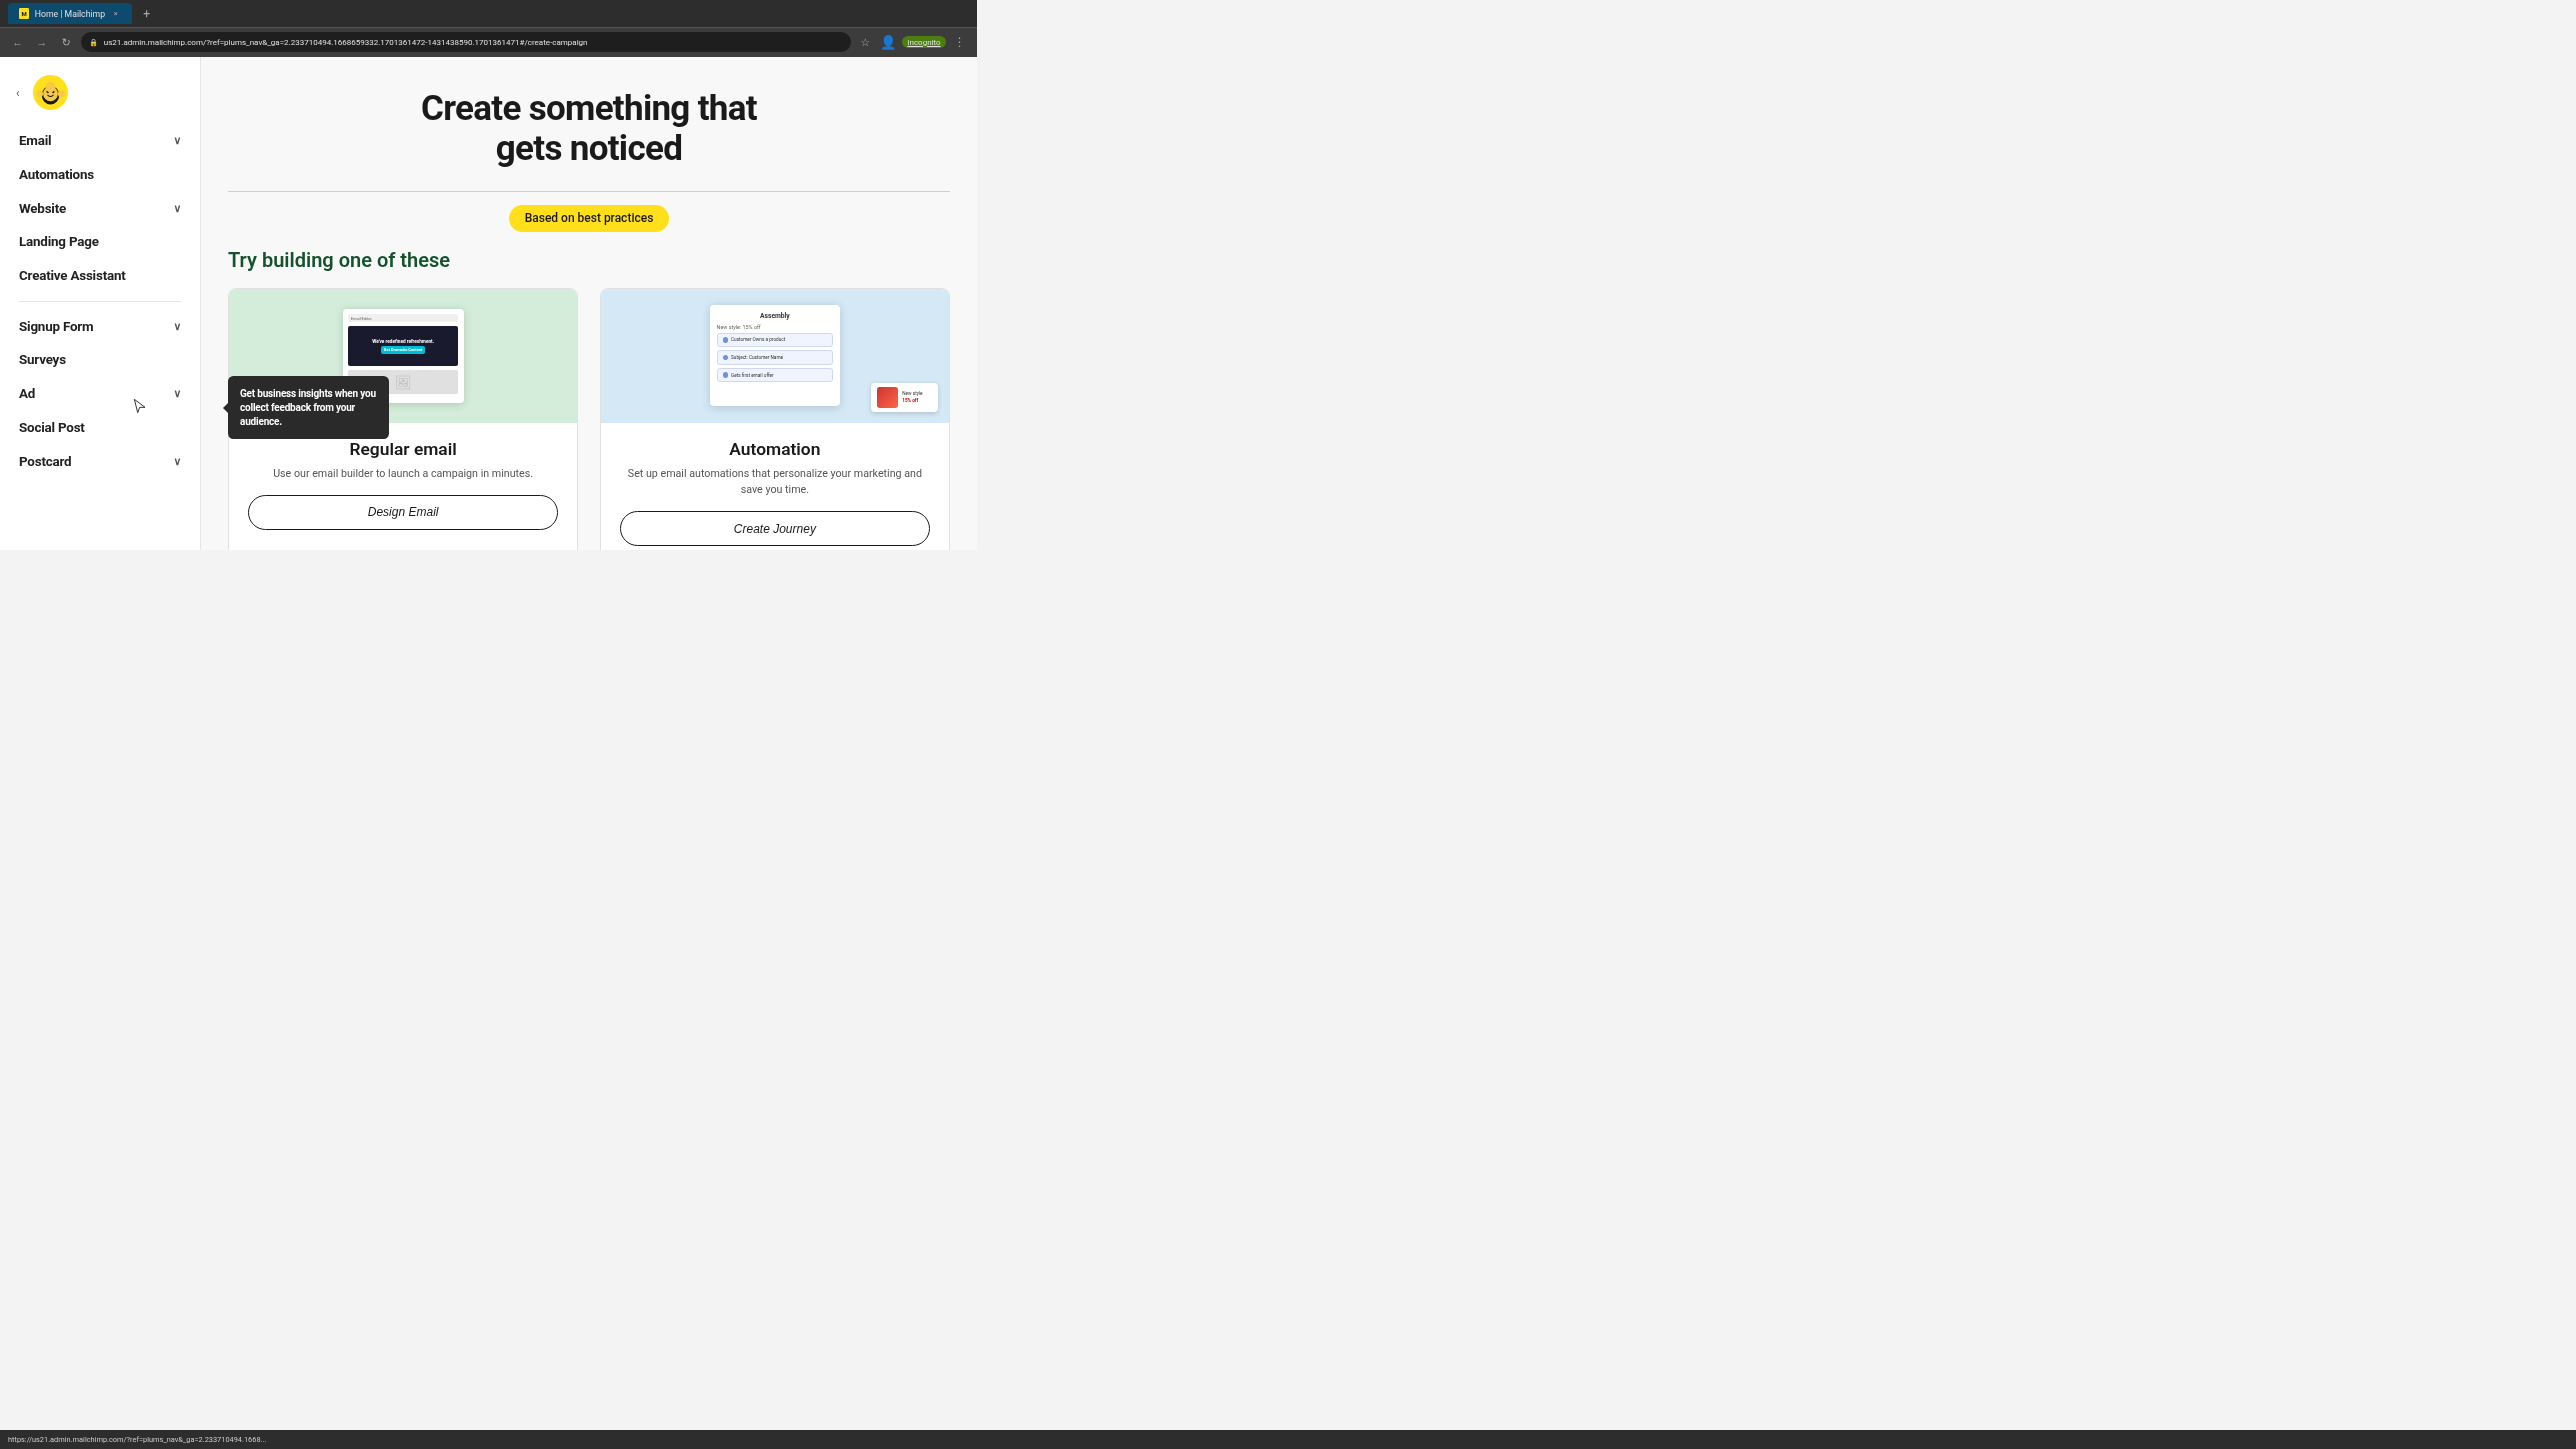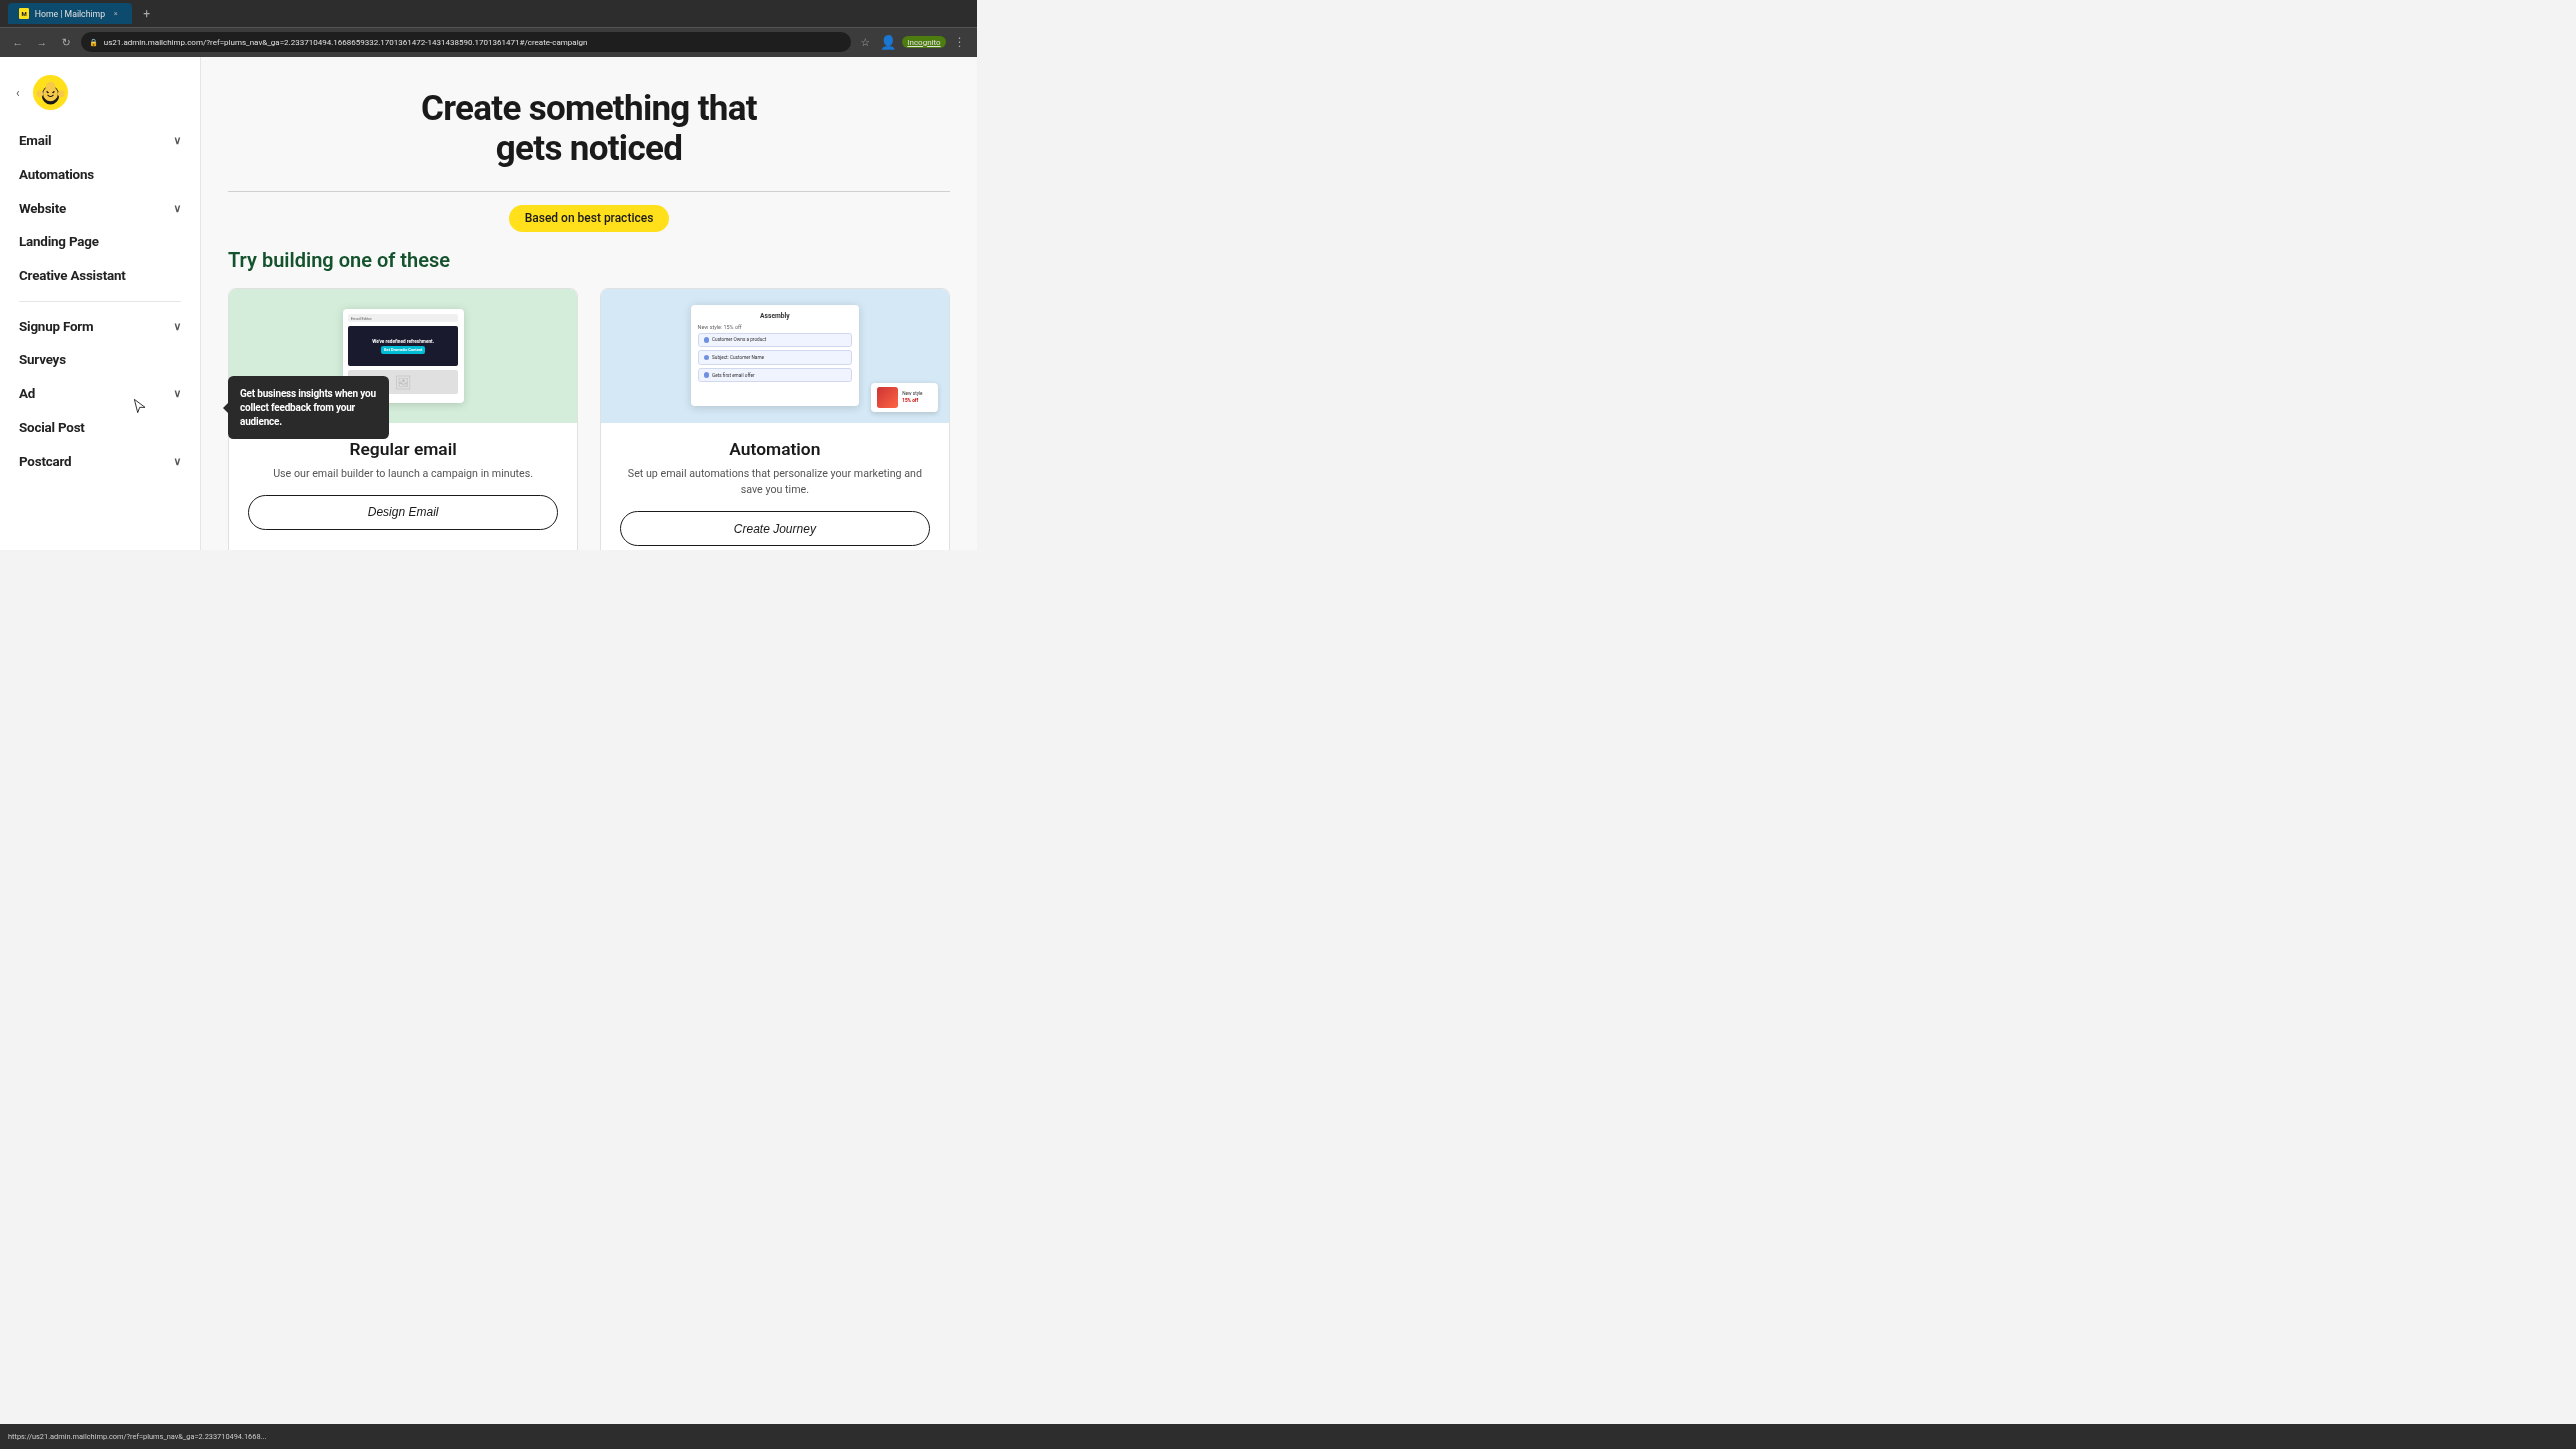--- a/index.html
+++ b/index.html
@@ -319,21 +319,21 @@
       display: flex;
       align-items: center;
       justify-content: center;
       color: #aaa;
       font-size: 10.7px;
     }
 
     .automation-mockup {
       background: #fff;
       border-radius: 4px;
-      width: 168px;
+      width: 130px;
       height: 101px;
       box-shadow: 0 1.3px 8px rgba(0,0,0,0.15);
       padding: 6.7px;
     }
 
     .auto-title {
       font-size: 6.7px;
       font-weight: bold;
       margin-bottom: 4px;
       text-align: center;
@@ -424,21 +424,21 @@
       border-bottom: 5.4px solid transparent;
       border-right: 5.4px solid #2a2a2a;
     }
 
     
     .status-bar {
       position: fixed;
       bottom: 0;
       left: 0;
       right: 0;
-      height: 25px;
+      height: 19px;
       background: #2d2d2d;
       display: flex;
       align-items: center;
       padding: 0 8px;
     }
 
     .status-url {
       color: #ccc;
       font-size: 7.4px;
     }

